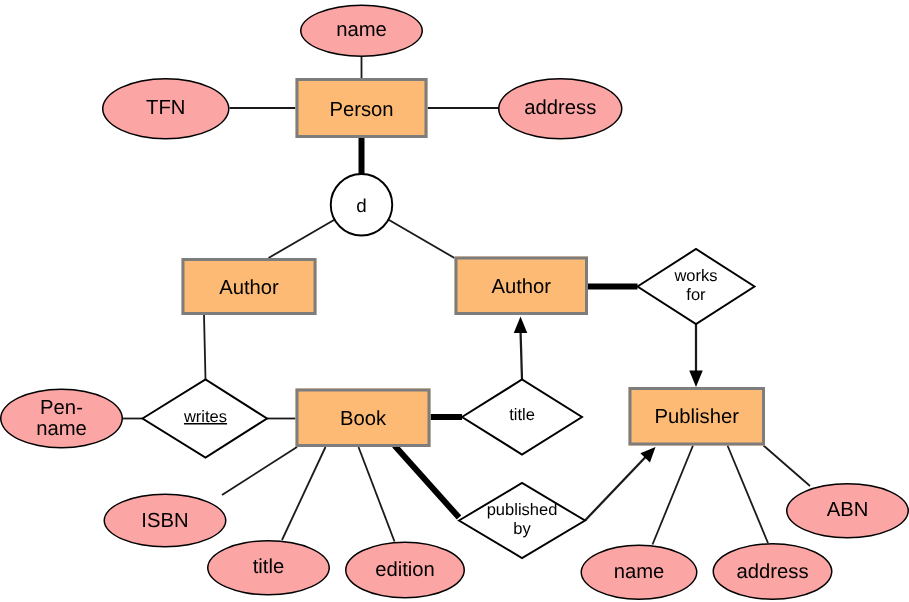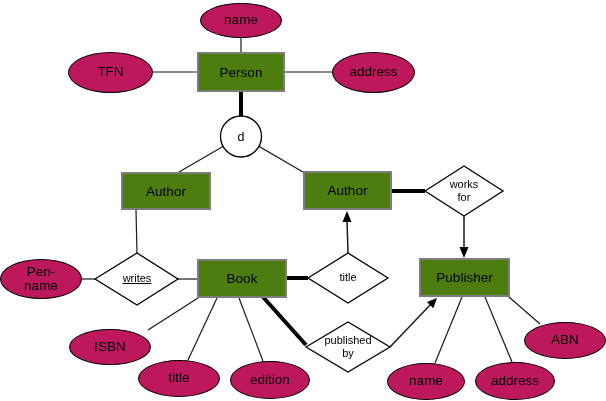--- a/index.html
+++ b/index.html
@@ -10,33 +10,33 @@
     background: #ffffff;
     font-family: "Liberation Sans", "DejaVu Sans", sans-serif;
     color: #000000;
     overflow: hidden;
   }
   #wires { position: absolute; left: 0; top: 0; }
   .entity {
     position: absolute;
     box-sizing: border-box;
     border: 2px solid #7d7d7d;
-    background: #4d7c0f;
+    background: #fdba74;
     display: flex;
     align-items: center;
     justify-content: center;
     font-size: 13.5px;
     z-index: 2;
   }
   .attr {
     position: absolute;
     box-sizing: border-box;
     border: 1.5px solid #000000;
     border-radius: 50%;
-    background: #be185d;
+    background: #fca5a5;
     display: flex;
     align-items: center;
     justify-content: center;
     font-size: 13.5px;
     text-align: center;
     line-height: 1.05;
     white-space: pre-line;
     z-index: 2;
   }
   .rel-label, .circle-label {

